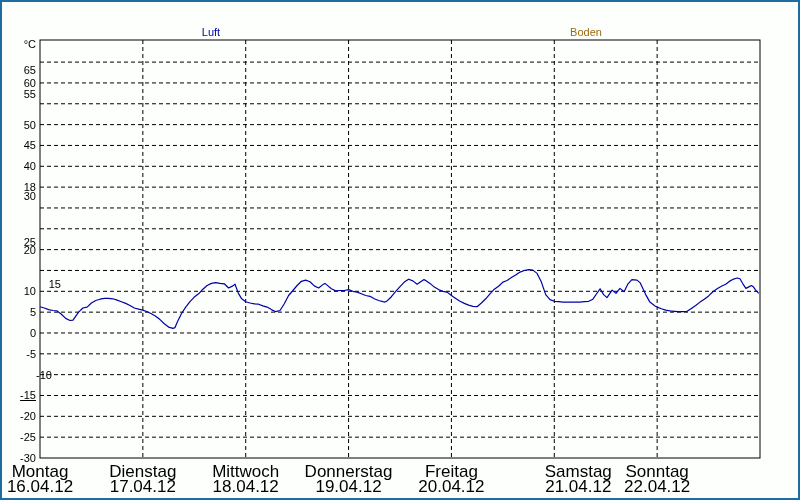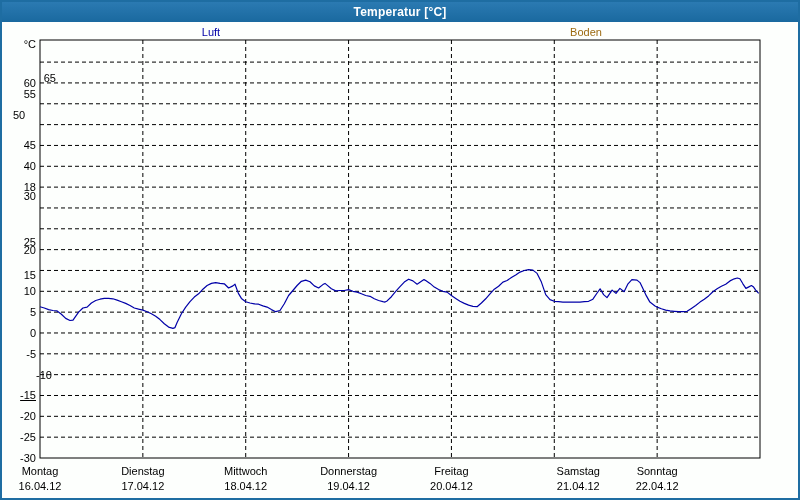--- a/index.html
+++ b/index.html
@@ -21,31 +21,28 @@
   .legend-label{
     position:absolute;top:3px;transform:translateX(-50%);
     font-size:11px;line-height:14px;white-space:nowrap;
   }
   .y-unit,.ytick{
     position:absolute;left:0;width:34px;text-align:right;
     font-size:11px;line-height:14px;color:#000;
   }
   .day-label{
     position:absolute;top:442px;transform:translateX(-50%);
-    text-align:center;font-size:11px;color:#000;white-space:nowrap;
+    text-align:center;font-size:17px;color:#000;white-space:nowrap;
   }
   .day-label div{line-height:15px;}
 </style>
 </head>
 <body>
 
 <div class="window" style="--border-color: #1e6da2; --bg-color: #fdfffd; --tb-top: #2b7ab2; --tb-bottom: #1a699f; --tb-text: #ffffff;">
-  <div class="titlebar">
-    <span>Temperatur [°C]</span>
-  </div>
   <div class="content">
     <svg id="plot" width="796" height="476" viewBox="2 22 796 476">
         <line x1="40" y1="62.10000000000002" x2="760" y2="62.10000000000002" stroke="#000000" stroke-width="1" stroke-dasharray="4 3"></line>
         <line x1="40" y1="82.93684210526317" x2="760" y2="82.93684210526317" stroke="#000000" stroke-width="1" stroke-dasharray="4 3"></line>
         <line x1="40" y1="103.77368421052631" x2="760" y2="103.77368421052631" stroke="#000000" stroke-width="1" stroke-dasharray="4 3"></line>
         <line x1="40" y1="124.61052631578946" x2="760" y2="124.61052631578946" stroke="#000000" stroke-width="1" stroke-dasharray="4 3"></line>
         <line x1="40" y1="145.4473684210526" x2="760" y2="145.4473684210526" stroke="#000000" stroke-width="1" stroke-dasharray="4 3"></line>
         <line x1="40" y1="166.2842105263158" x2="760" y2="166.2842105263158" stroke="#000000" stroke-width="1" stroke-dasharray="4 3"></line>
         <line x1="40" y1="187.12105263157895" x2="760" y2="187.12105263157895" stroke="#000000" stroke-width="1" stroke-dasharray="4 3"></line>
         <line x1="40" y1="207.9578947368421" x2="760" y2="207.9578947368421" stroke="#000000" stroke-width="1" stroke-dasharray="4 3"></line>
@@ -66,31 +63,31 @@
         <line x1="451.42857142857144" y1="40" x2="451.42857142857144" y2="458" stroke="#000000" stroke-width="1" stroke-dasharray="4 3"></line>
         <line x1="554.2857142857143" y1="40" x2="554.2857142857143" y2="458" stroke="#000000" stroke-width="1" stroke-dasharray="4 3"></line>
         <line x1="657.1428571428571" y1="40" x2="657.1428571428571" y2="458" stroke="#000000" stroke-width="1" stroke-dasharray="4 3"></line>
         <rect x="40" y="40" width="720" height="418" fill="none" stroke="#000" stroke-width="1"></rect>
         <polyline points="40.0,306.7 44.3,308.0 48.6,309.6 52.9,310.5 57.1,310.9 61.4,314.2 65.7,318.4 70.0,320.5 73.0,320.1 78.6,312.1 82.9,308.0 87.1,307.1 91.4,303.0 95.7,300.5 100.0,299.2 104.3,298.4 108.6,298.4 112.9,298.8 117.1,300.1 121.4,301.7 125.7,303.4 130.0,305.5 134.3,308.0 138.6,309.2 142.9,310.1 147.1,311.7 151.4,313.8 155.7,316.3 160.0,319.6 164.3,323.8 168.6,327.1 172.9,328.4 175.0,327.6 177.1,322.6 181.4,313.8 185.7,307.1 190.0,301.7 194.3,297.1 198.6,293.8 202.9,289.2 207.1,285.5 211.4,283.4 215.7,282.6 220.0,283.4 224.3,283.8 228.6,288.0 232.9,285.9 235.0,284.2 238.4,293.4 241.4,298.4 245.7,301.7 250.0,303.0 254.3,303.8 258.6,304.2 262.9,305.9 267.1,307.1 271.4,309.6 275.7,311.7 280.0,310.5 284.3,303.8 288.6,295.5 292.9,290.5 297.1,285.5 301.4,281.3 305.7,280.1 310.0,281.7 314.3,285.9 318.6,288.0 322.9,284.6 325.0,283.4 327.1,285.1 331.4,288.8 335.7,290.9 340.0,290.5 344.3,290.5 348.6,289.6 352.9,291.3 357.1,292.1 361.4,293.8 365.7,295.5 370.0,296.3 374.3,298.8 378.6,300.5 382.9,301.7 385.0,302.1 387.1,300.9 391.4,296.7 395.7,291.3 400.0,286.7 404.3,282.1 408.6,279.2 412.9,280.9 417.1,284.2 421.4,281.3 424.0,279.6 425.7,280.5 430.0,283.4 434.3,287.1 438.6,289.6 442.9,291.3 447.1,292.1 451.4,295.5 455.7,298.4 460.0,301.3 464.3,303.4 468.6,305.1 472.9,306.3 477.1,306.7 481.4,303.0 485.7,298.8 490.0,293.8 494.3,289.2 498.6,286.3 502.9,282.1 507.1,280.5 511.4,277.6 515.7,275.1 520.0,272.1 524.3,270.5 528.6,269.6 532.9,270.1 537.1,273.4 541.4,282.1 545.7,294.6 550.0,299.6 554.3,301.3 558.6,301.7 562.9,302.1 571.4,302.1 580.0,302.1 584.3,301.7 588.6,301.3 592.9,299.2 597.1,293.0 600.1,288.8 603.6,294.6 607.0,297.6 612.1,290.1 616.0,293.4 619.9,288.4 624.1,291.7 628.0,283.8 631.9,279.6 637.0,280.1 640.0,282.6 643.0,288.8 646.4,295.9 649.9,302.1 655.0,305.9 657.1,307.1 661.4,308.8 665.7,310.1 670.0,310.9 674.3,311.3 678.6,311.7 682.9,311.7 687.1,311.3 691.4,308.4 695.7,305.5 700.0,302.1 704.3,299.2 708.6,295.9 712.9,291.7 717.1,288.8 721.4,286.3 725.7,284.2 730.0,280.9 734.3,278.8 737.3,278.0 739.9,278.8 742.9,283.8 745.9,288.4 748.4,287.1 751.4,285.5 753.6,287.1 755.7,290.1 758.7,293.4" fill="none" stroke="#0000a8" stroke-width="1.2" stroke-linejoin="round"></polyline>
       </svg>
     <span class="legend-label" style="left: 209px; color: rgb(0, 0, 168);">Luft</span>
     <span class="legend-label" style="left: 584px; color: rgb(156, 106, 16);">Boden</span>
     <div class="y-unit" style="top:15px">°C</div>
     <div id="yticks">
-        <div class="ytick" style="top: 49px; padding-left: 20px;">65</div>
+        <div class="ytick" style="top: 41px;">65</div>
         <div class="ytick" style="top: 53.9368px;">60</div>
         <div class="ytick" style="top: 65px;">55</div>
-        <div class="ytick" style="top: 86px; text-align: center;">50</div>
+        <div class="ytick" style="top: 96px;">50</div>
         <div class="ytick" style="top: 116.447px;">45</div>
         <div class="ytick" style="top: 137.284px;">40</div>
         <div class="ytick" style="top: 158.121px;">18</div>
         <div class="ytick" style="top: 167px;">30</div>
         <div class="ytick" style="top: 213px;">25</div>
         <div class="ytick" style="top: 220.632px;">20</div>
-        <div class="ytick" style="top: 246px;">15</div>
+        <div class="ytick" style="top: 255px; padding-left: 25px;">15</div>
         <div class="ytick" style="top: 262.305px;">10</div>
         <div class="ytick" style="top: 283.142px;">5</div>
         <div class="ytick" style="top: 303.979px;">0</div>
         <div class="ytick" style="top: 324.816px;">-5</div>
         <div class="ytick" style="top: 345.653px; padding-left: 16px;">-10</div>
         <div class="ytick" style="top: 366.489px; text-decoration: underline;">-15</div>
         <div class="ytick" style="top: 387.326px;">-20</div>
         <div class="ytick" style="top: 408.163px;">-25</div>
         <div class="ytick" style="top: 429px;">-30</div>
       </div>

